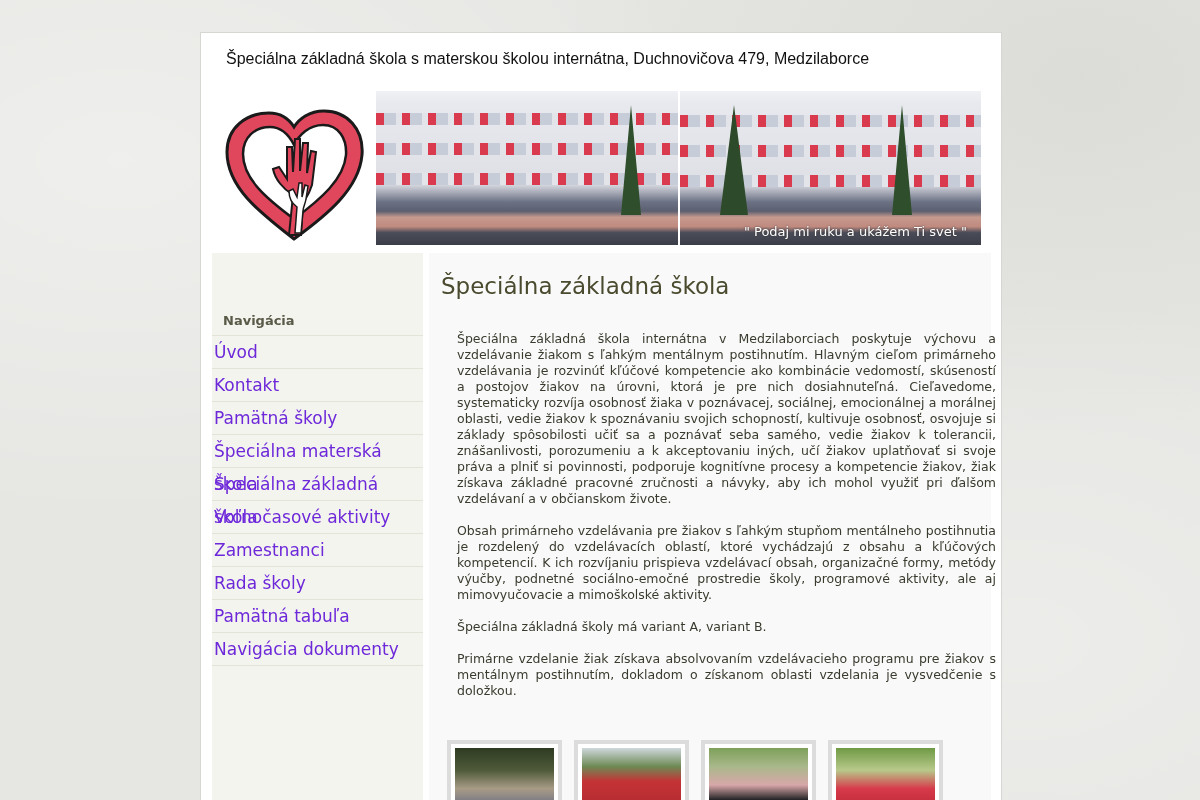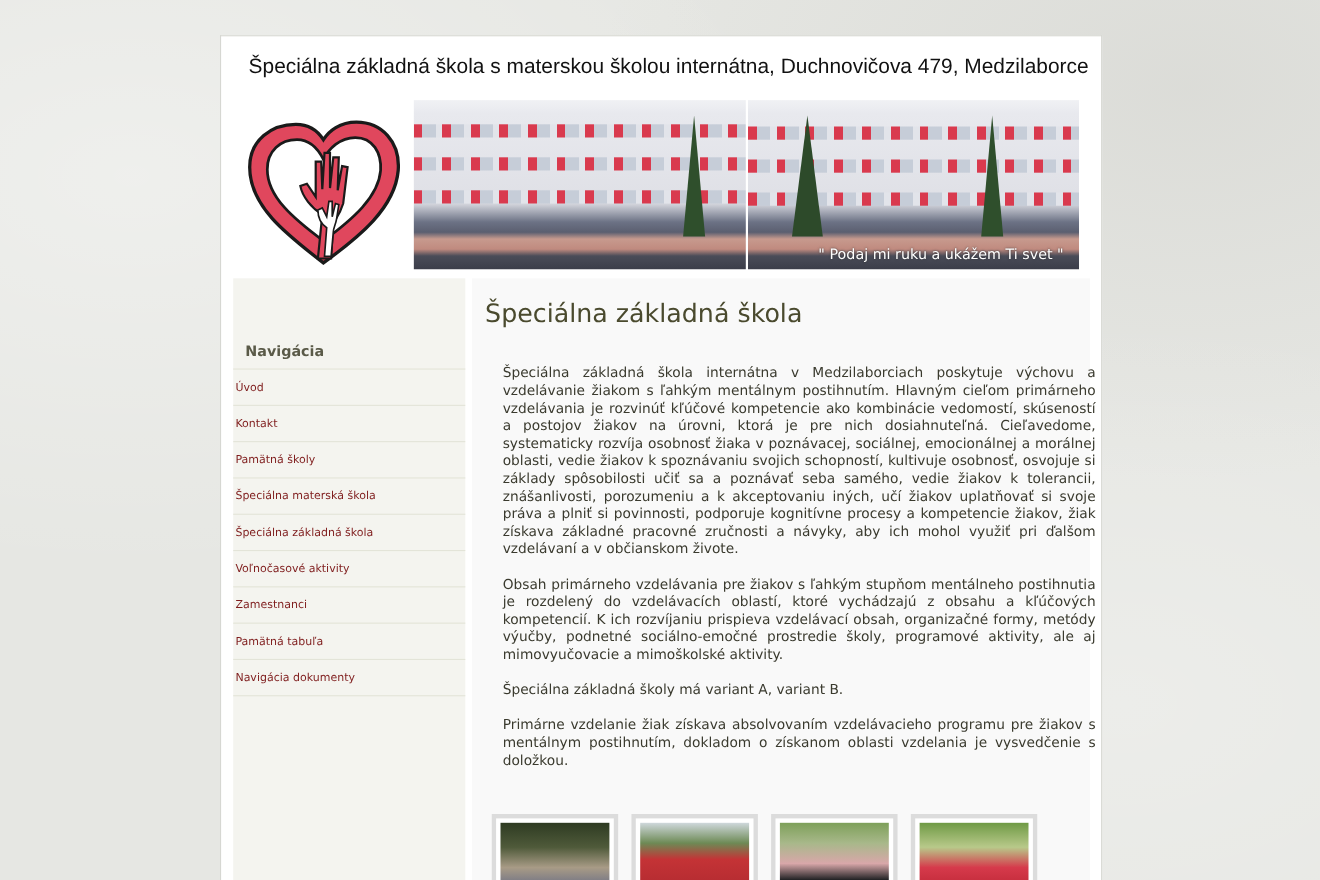--- a/index.html
+++ b/index.html
@@ -19,21 +19,21 @@
     left: 200px; top: 32px;
     width: 802px; height: 800px;
     background: #ffffff;
     border: 1px solid #d6d7d2;
     border-bottom: none;
   }
   .site-title {
     position: absolute;
     left: 25px; top: 17px;
     font-family: "Liberation Sans", sans-serif;
-    font-size: 19px;
+    font-size: 16px;
     color: #111;
     white-space: nowrap;
   }
   .logo {
     position: absolute;
     left: 18px; top: 74px;
     width: 150px; height: 140px;
   }
   .banner {
     position: absolute;
@@ -75,21 +75,21 @@
   .nav-heading {
     padding: 20px 11px 7px 11px;
     font-size: 13px; font-weight: bold; color: #5a5a48;
     border-bottom: 1px solid #e3e4d8;
     margin-top: 40px;
   }
   .nav-item {
     display: block;
     height: 33px; line-height: 33px;
     padding-left: 2px;
-    font-size: 10px; color: #7f1d1d;
+    font-size: 17px; color: #6d28d9;
     border-bottom: 1px solid #e3e4d8;
     text-decoration: none;
     cursor: pointer;
   }
   .content {
     position: absolute;
     left: 228px; top: 220px;
     width: 562px; height: 580px;
     background: #f9f9f9;
   }
@@ -156,20 +156,21 @@
 
   <nav class="sidebar">
     <div class="nav-heading">Navigácia</div>
     <a class="nav-item">Úvod</a>
     <a class="nav-item">Kontakt</a>
     <a class="nav-item">Pamätná školy</a>
     <a class="nav-item">Špeciálna materská škola</a>
     <a class="nav-item">Špeciálna základná škola</a>
     <a class="nav-item">Voľnočasové aktivity</a>
     <a class="nav-item">Zamestnanci</a>
+    <a class="nav-item">Rada školy</a>
     <a class="nav-item">Pamätná tabuľa</a>
     <a class="nav-item">Navigácia dokumenty</a>
   </nav>
 
   <main class="content">
     <h1>Špeciálna základná škola</h1>
     <div class="body-text">
       <p>Špeciálna základná škola internátna v Medzilaborciach poskytuje výchovu a vzdelávanie  žiakom s ľahkým mentálnym postihnutím. Hlavným cieľom primárneho vzdelávania je rozvinúť kľúčové kompetencie ako kombinácie vedomostí, skúseností a postojov žiakov na úrovni, ktorá je pre nich dosiahnuteľná. Cieľavedome, systematicky rozvíja osobnosť žiaka v poznávacej, sociálnej, emocionálnej a morálnej oblasti, vedie žiakov k spoznávaniu svojich schopností, kultivuje osobnosť, osvojuje si základy spôsobilosti učiť sa a poznávať seba samého, vedie žiakov k tolerancii, znášanlivosti, porozumeniu a k akceptovaniu iných, učí žiakov uplatňovať si svoje práva a plniť si povinnosti, podporuje kognitívne procesy a kompetencie žiakov,  žiak získava základné pracovné zručnosti a návyky, aby ich mohol využiť pri ďalšom vzdelávaní a v občianskom živote.</p>
       <p>Obsah primárneho vzdelávania pre žiakov s ľahkým stupňom mentálneho postihnutia je rozdelený do vzdelávacích oblastí, ktoré vychádzajú z obsahu a kľúčových kompetencií. K ich rozvíjaniu prispieva vzdelávací obsah, organizačné formy, metódy výučby, podnetné sociálno-emočné prostredie školy, programové aktivity, ale aj mimovyučovacie a mimoškolské aktivity.</p>
       <p>Špeciálna základná školy  má variant A, variant B.</p>

